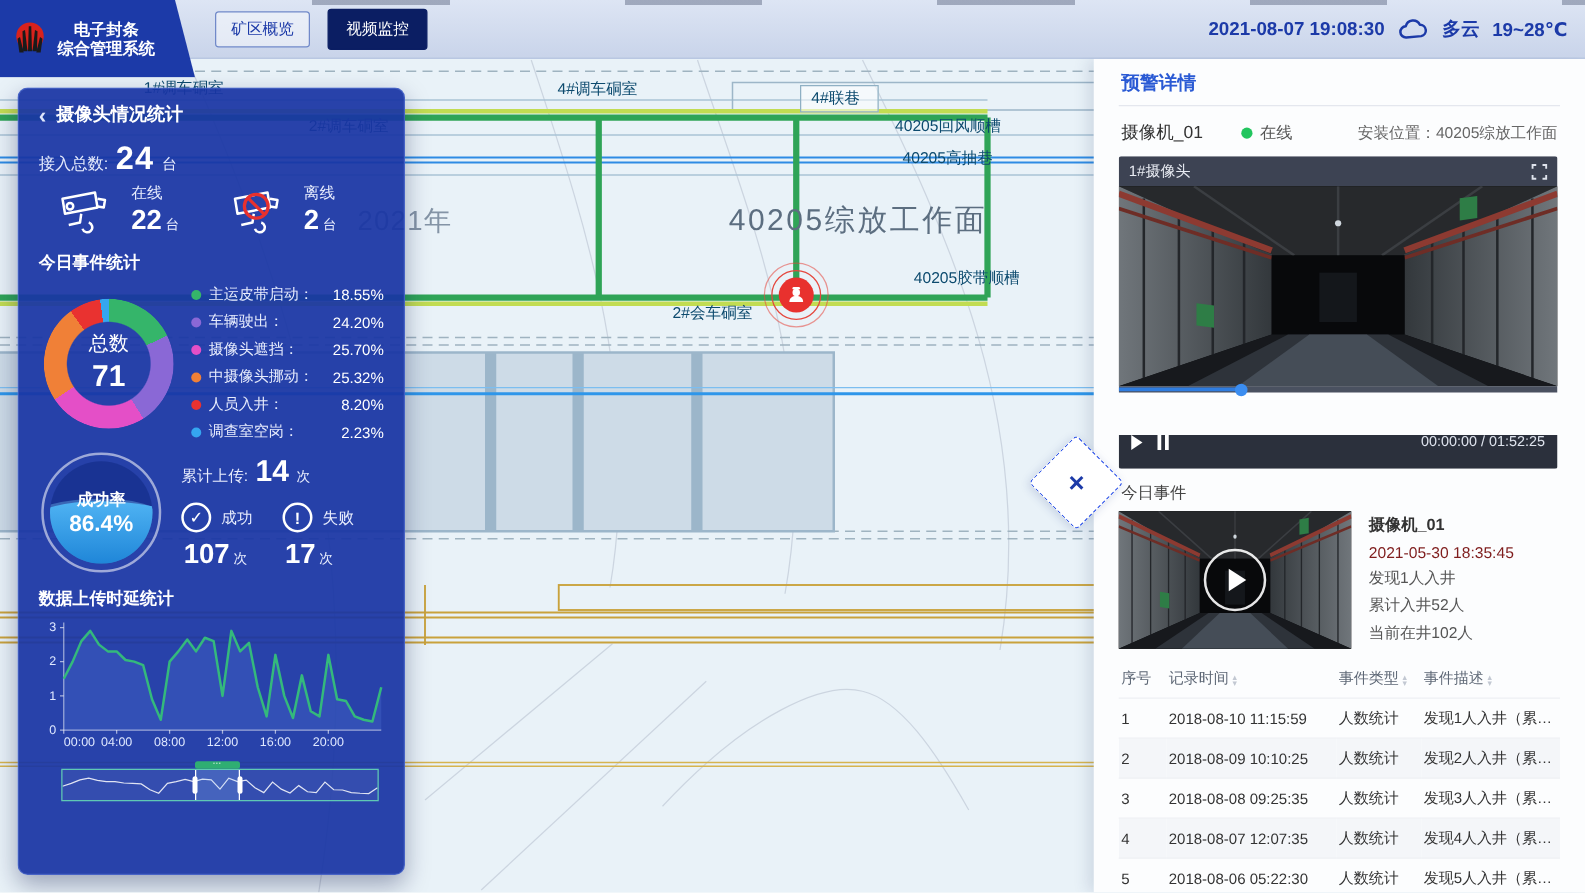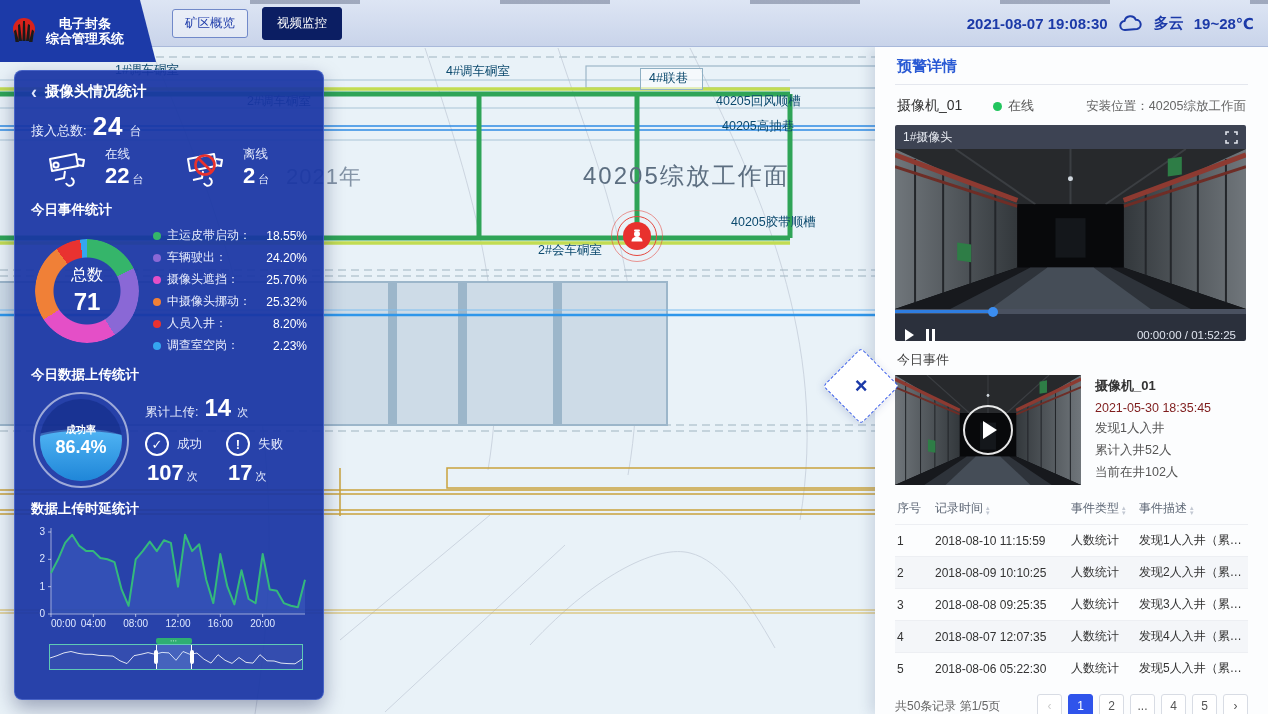--- a/index.html
+++ b/index.html
@@ -63,21 +63,21 @@
   .legend-item .val { color:#fff; }
   .upload-row { margin-top:8px; display:flex; align-items:center; }
   .gauge-outer { position:relative; width:96px; height:96px; border:2px solid rgba(255,255,255,.55); border-radius:50%;
     flex:0 0 auto; margin-left:2px; display:flex; align-items:center; justify-content:center; }
   .gauge { position:relative; width:82px; height:82px; border-radius:50%; overflow:hidden; background:rgba(10,35,120,.45); }
   .gauge-fill { position:absolute; left:-12%; right:-12%; bottom:0; height:58%;
     background:linear-gradient(#4fb3f3,#1f86d8); border-radius:48% 52% 0 0 / 26% 20% 0 0; }
   .gauge-fill2 { position:absolute; left:-20%; right:-5%; bottom:0; height:64%;
     background:rgba(120,200,250,.35); border-radius:55% 45% 0 0 / 30% 22% 0 0; }
   .gauge-text { position:absolute; inset:0; display:flex; flex-direction:column; align-items:center; justify-content:center; z-index:2; }
-  .gauge-text .l { font-size:10px; font-weight:bold; }
+  .gauge-text .l { font-size:13px; font-weight:bold; }
   .gauge-text .v { font-size:18px; font-weight:bold; }
   .upload-right { flex:1; margin-left:16px; }
   .cum { display:flex; align-items:baseline; gap:6px; }
   .cum .lbl { font-size:12.5px; color:#e7ecfd; }
   .cum .val { font-size:24px; font-weight:bold; }
   .cum .unit { font-size:11px; color:#e7ecfd; }
   .sf-row { margin-top:10px; display:flex; }
   .sf { flex:1; }
   .sf .top { display:flex; align-items:center; gap:8px; font-size:12.5px; color:#e7ecfd; }
   .sf .circle { width:24px; height:24px; border:2px solid #fff; border-radius:50%;
@@ -102,21 +102,21 @@
   .rp-info .install { margin-left:auto; color:#666; font-size:12.5px; white-space:nowrap; }
   .video { width:351px; border-radius:2px; overflow:hidden; flex:0 0 auto; }
   .video-header { height:24px; background:#3d4353; color:#e8ebf2; display:flex; align-items:center;
     padding:0 8px; font-size:12px; }
   .video-header .fs { margin-left:auto; cursor:pointer; display:flex; }
   .video-screen { position:relative; width:351px; height:160px; background:#000; }
   .video-progress { position:relative; height:5px; background:#4a5160; cursor:pointer; }
   .video-progress .fill { position:absolute; left:0; top:1px; height:3px; background:#2f7de0; }
   .video-progress .knob { position:absolute; top:50%; width:10px; height:10px; border-radius:50%; background:#3b8df0;
     transform:translate(-50%,-50%); }
-  .video-controls { height:27px; background:#2b303c; display:flex; align-items:flex-end; gap:12px; padding:0 10px; }
+  .video-controls { height:27px; background:#2b303c; display:flex; align-items:flex-start; gap:12px; padding:0 10px;margin-top:34px; }
   .play-btn { width:0; height:0; border-left:9px solid #fff; border-top:6px solid transparent; border-bottom:6px solid transparent; cursor:pointer; }
   .pause-btn { display:flex; gap:3px; cursor:pointer; }
   .pause-btn i { width:3px; height:12px; background:#fff; }
   .video-time { margin-left:auto; color:#dfe4ee; font-size:11.5px; }
   .rp-sub { font-size:13px; color:#444; padding:10px 2px 6px; }
   .event-card { display:flex; gap:14px; flex:0 0 auto; }
   .event-thumb { position:relative; width:186px; height:110px; background:#000; flex:0 0 auto; cursor:pointer; }
   .event-thumb .play-ovl { position:absolute; inset:0; display:flex; align-items:center; justify-content:center; }
   .event-thumb .pcirc { width:50px; height:50px; border:2px solid rgba(255,255,255,.9); border-radius:50%;
     display:flex; align-items:center; justify-content:center; }
@@ -357,21 +357,20 @@
       <span class="val">8.20%</span>
           </div>
           <div class="legend-item">
             <span class="dot" style="background:#35a6f0"></span>
       <span class="lab">调查室空岗：</span>
       <span class="val">2.23%</span>
           </div>
         </div>
     </div>
 
-    <div class="lp-sec">今日数据上传统计</div>
 
     <div class="upload-row">
       <div class="gauge-outer">
         <div class="gauge">
           <div class="gauge-fill2"></div>
           <div class="gauge-fill" id="gauge-fill" style="height: 60.48%;"></div>
           <div class="gauge-text">
             <div class="l">成功率</div>
             <div class="v">86.4%</div>
           </div>

